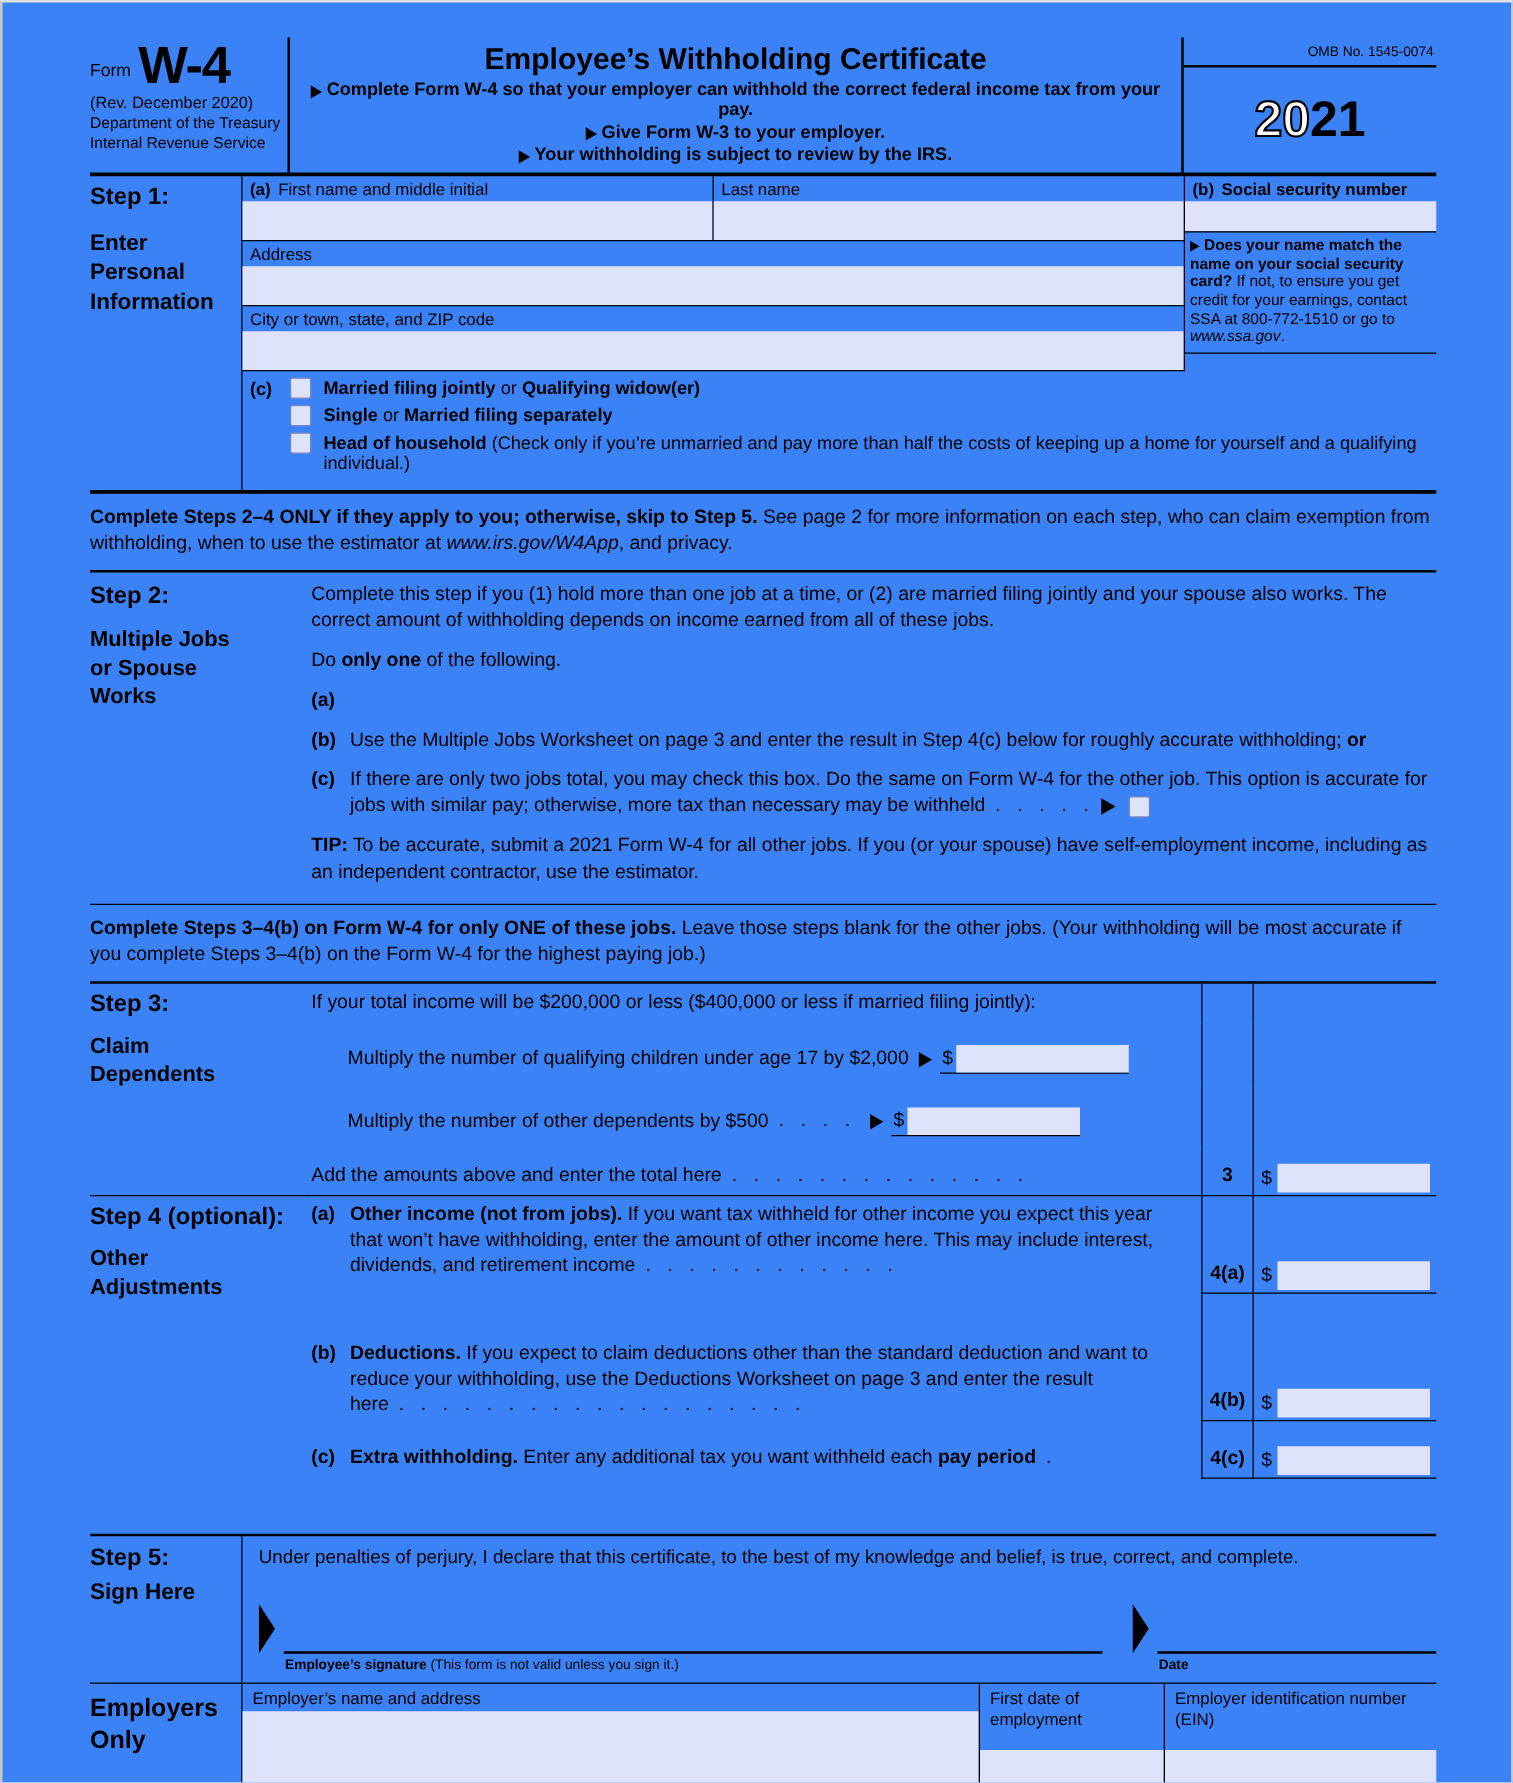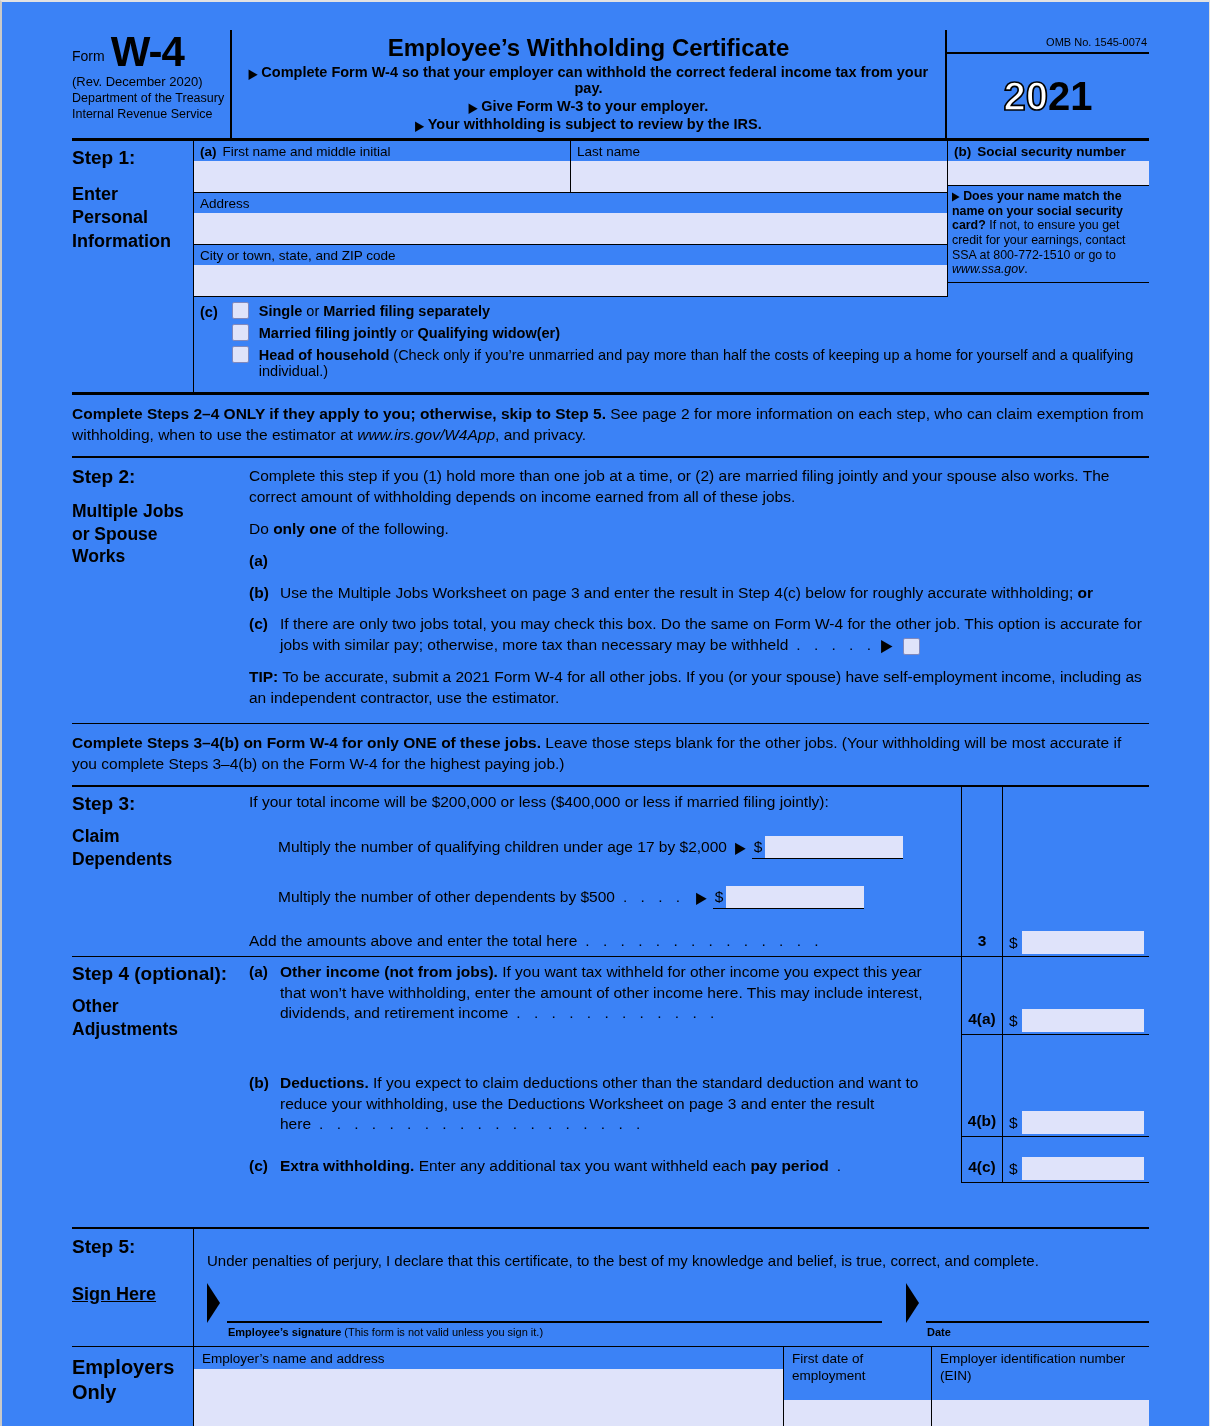--- a/index.html
+++ b/index.html
@@ -106,23 +106,23 @@
   .indent28 { padding-left:29px; padding-bottom:8px; }
   .amt-inline { display:inline-flex; align-items:flex-end; border-bottom:1px solid #000; margin-left:6px; }
   .amt-inline .cur { font-size:15.5px; padding:0 3px 0 2px; }
   .amt-inline input.field { width:138px; height:22px; }
   .inline-arrow { font-size:14px; margin-left:8px; }
   .spacer44 { height:44px; }
 
   
   .step5 { display:flex; border-top:2px solid #000; border-bottom:1px solid #000; height:120px; }
   .s5-labelcol { width:121px; padding:7px 4px 0 0; }
-  .s5-labelcol .steptitle { margin-top:25px;text-decoration:underline; }
+  .s5-labelcol .steptitle { margin-top:4px; }
   .s5-content { flex:1; border-left:1px solid #000; padding:8px 0 0 13px; display:flex; flex-direction:column; }
-  .declaration { font-size:15px;margin-top:15px; }
+  .declaration { font-size:15px; }
   .sigrow { display:flex; margin-top:auto; padding-bottom:8px; }
   .sigcol { flex:1; }
   .datecol { width:243px; margin-left:6px; }
   .sigline { display:flex; align-items:flex-end; height:40px; }
   .sigline svg { flex:0 0 auto; }
   .sigline .line { flex:1; border-bottom:2px solid #000; height:100%; margin-left:7px; margin-right:18px; }
   .datecol .sigline .line { margin-right:0; }
   .siglabel { font-size:11px; padding:3px 0 0 21px; }
 
   
@@ -202,25 +202,25 @@
             <span class="arrow">▶</span>
             <span class="b">Does your name match the name on your social security card?</span><span> If not, to ensure you get credit for your earnings, contact SSA at 800-772-1510 or go to </span><span class="i">www.ssa.gov</span><span>.</span>
           </div>
         </div>
       </div>
       <div class="s1-c">
         <div class="cpfx">(c)</div>
         <div>
           <div class="filing-opt">
             <span class="checkbox"></span>
-            <span class="optext"><span class="b">Single</span><span> or </span><span class="b">Married filing separately</span></span>
+            <span class="optext"><span class="b">Married filing jointly</span><span> or </span><span class="b">Qualifying widow(er)</span></span>
           </div>
           <div class="filing-opt">
             <span class="checkbox"></span>
-            <span class="optext"><span class="b">Married filing jointly</span><span> or </span><span class="b">Qualifying widow(er)</span></span>
+            <span class="optext"><span class="b">Single</span><span> or </span><span class="b">Married filing separately</span></span>
           </div>
           <div class="filing-opt">
             <span class="checkbox"></span>
             <span class="optext"><span class="b">Head of household</span><span> </span><span>(Check only if you’re unmarried and pay more than half the costs of keeping up a home for yourself and a qualifying individual.)</span></span>
           </div>
         </div>
       </div>
     </div>
   </div>
 

